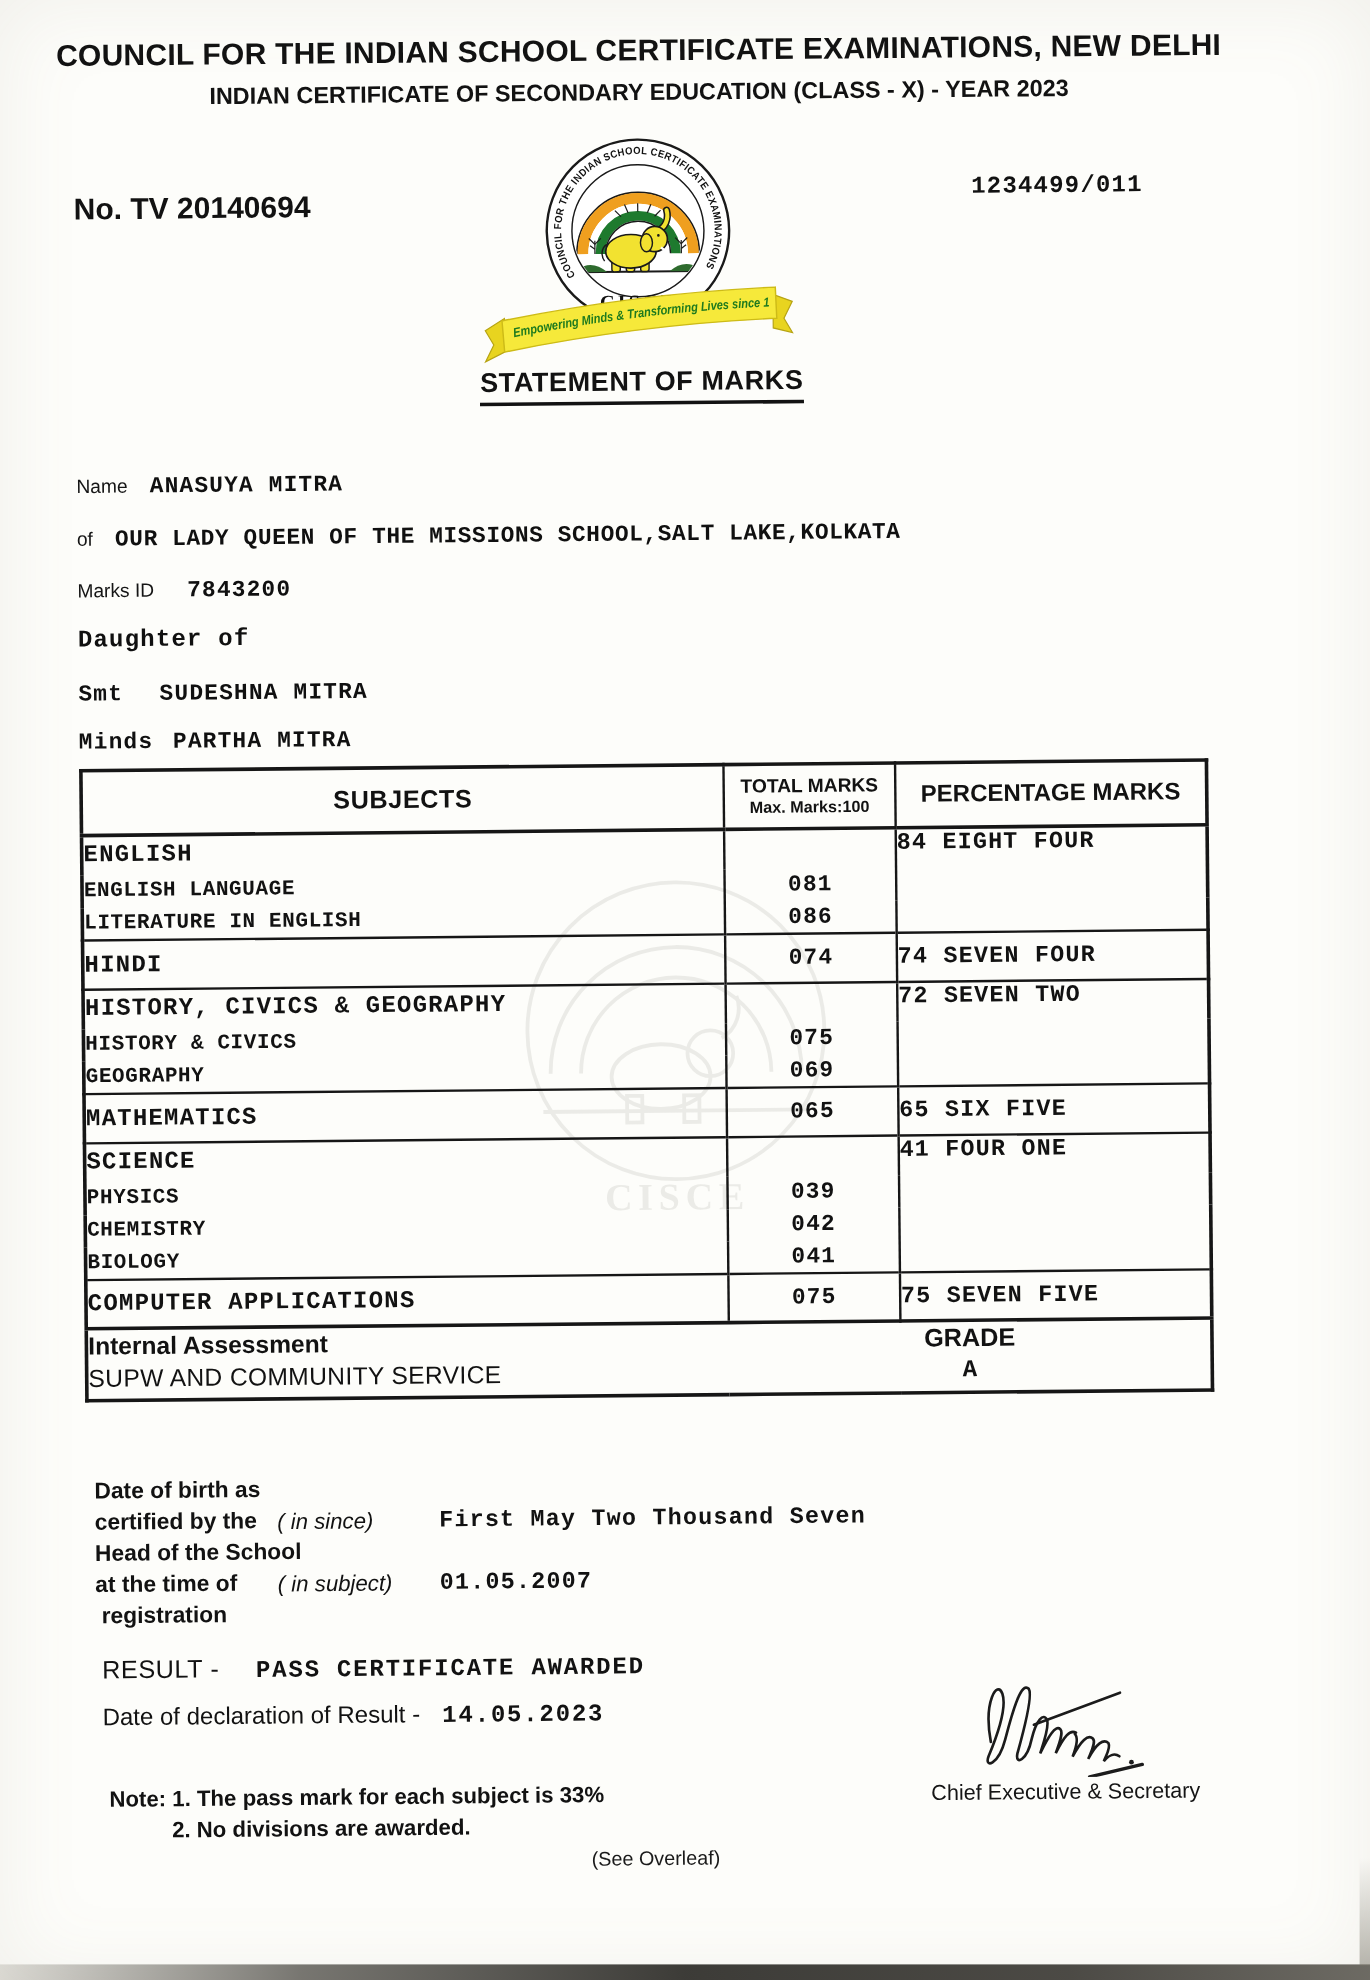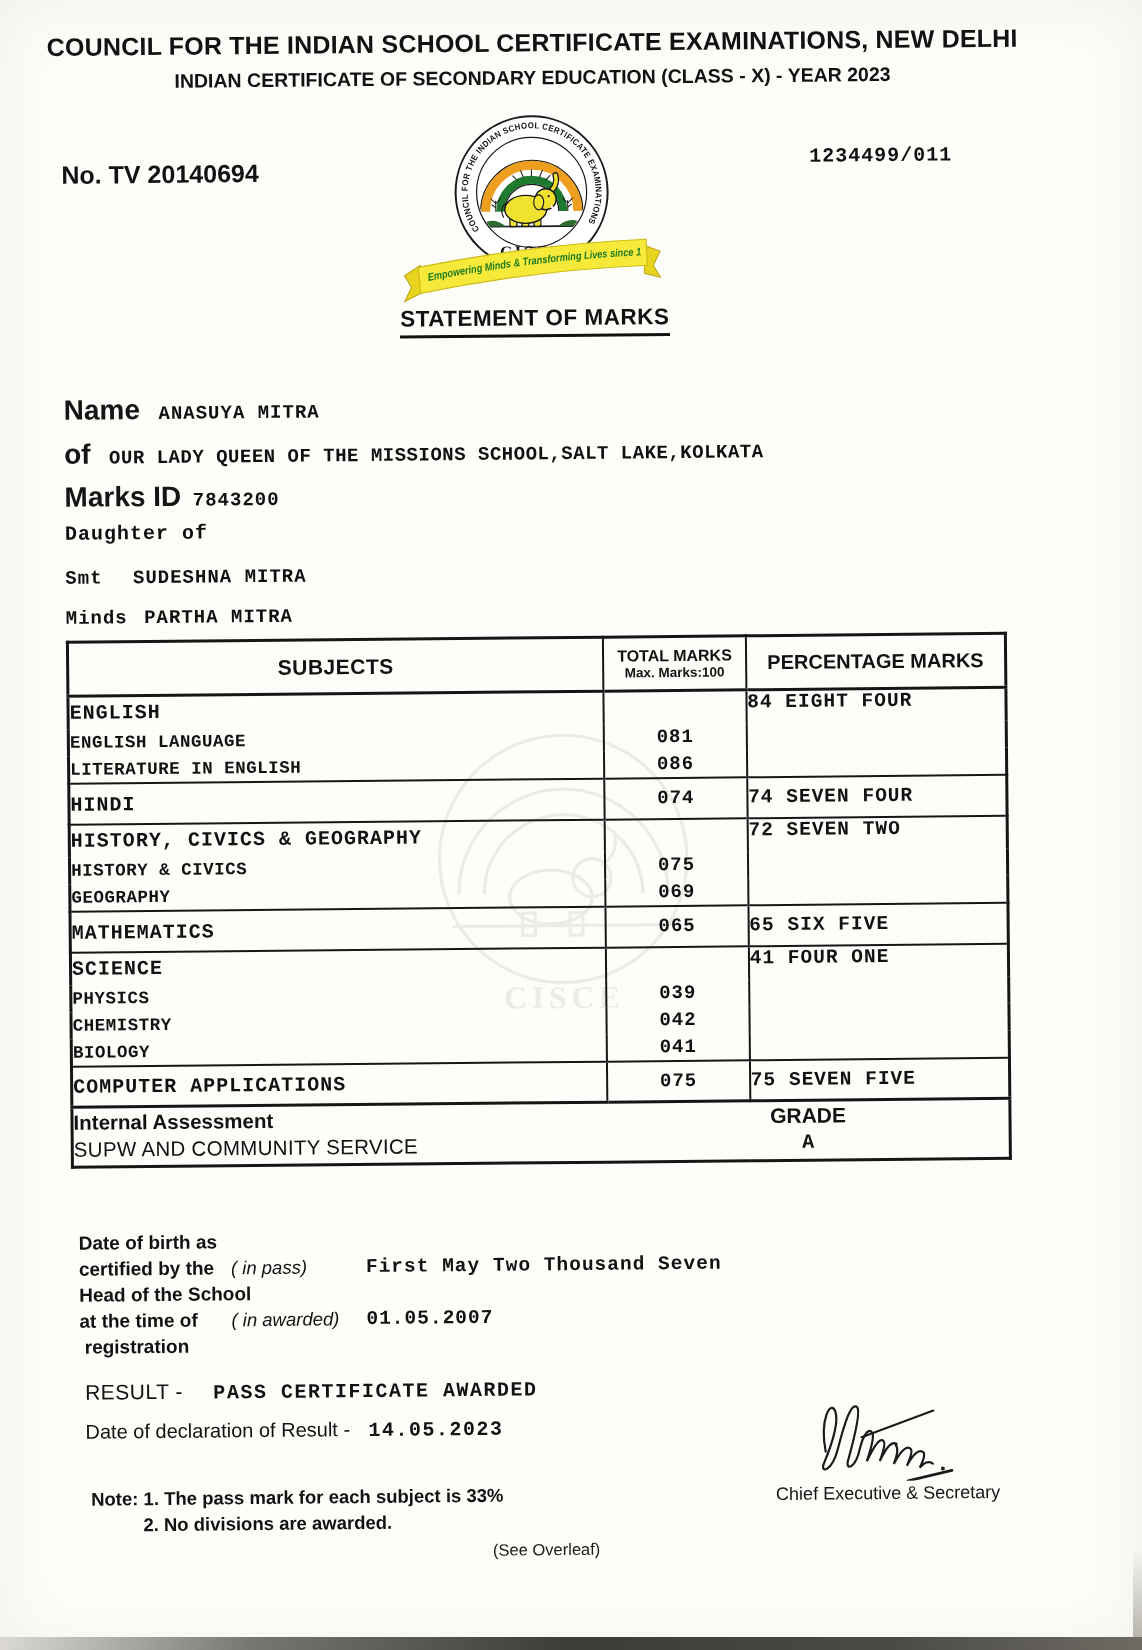--- a/index.html
+++ b/index.html
@@ -18,21 +18,21 @@
 
   .cert-no{position:absolute;left:68px;top:156px;font-size:25px;font-weight:bold;}
   .index-no{position:absolute;left:816px;top:147px;font-size:20px;letter-spacing:1px;}
 
   .title-wrap{position:absolute;left:0;top:305px;width:1080px;text-align:center;}
   .doc-title{font-size:22.5px;font-weight:bold;letter-spacing:0.5px;display:inline-block;
              border-bottom:3px solid #121212;padding-bottom:3px;}
 
   
   .cand-row{position:absolute;left:68px;white-space:nowrap;}
-  .lbl{font-size:28px;color:#151515;font-weight:bold;}
+  .lbl{font-size:16px;color:#151515;}
   .val{font-family:"Liberation Mono","DejaVu Sans Mono",monospace;font-weight:bold;font-size:19px;letter-spacing:1px;color:#101010;}
 
   
   .marks-wrap{position:absolute;left:68px;top:636px;width:941px;z-index:2;}
   table.marks{width:100%;border-collapse:collapse;table-layout:fixed;background:transparent;}
   table.marks col.c1{width:57.1%;} table.marks col.c2{width:15.2%;} table.marks col.c3{width:27.7%;}
   table.marks{border:3px solid #161616;}
   table.marks th,table.marks td{padding:0;margin:0;background:transparent;}
   tr.head-row th{border-bottom:3px solid #161616;height:51px;vertical-align:middle;}
   th.h-subj{font-size:21px;font-weight:bold;letter-spacing:0.5px;}
@@ -193,21 +193,21 @@
   <div class="cand-row" style="top:390px;">
     <span class="lbl">Name</span>
     <span class="val" style="margin-left:14px;">ANASUYA MITRA</span>
   </div>
   <div class="cand-row" style="top:434px;">
     <span class="lbl">of</span>
     <span class="val" style="margin-left:14px;letter-spacing:0.5px;">OUR LADY QUEEN OF THE MISSIONS SCHOOL,SALT LAKE,KOLKATA</span>
   </div>
   <div class="cand-row" style="top:477px;">
     <span class="lbl">Marks ID</span>
-    <span class="val" style="margin-left:7px;text-align:right;">7843200</span>
+    <span class="val" style="margin-left:23px;text-align:right;">7843200</span>
   </div>
   <div class="cand-row" style="top:518px;">
     <span class="val" style="font-size:20px;">Daughter of</span>
   </div>
   <div class="cand-row" style="top:563px;">
     <span class="val">Smt</span>
     <span class="val" style="margin-left:26px;">SUDESHNA MITRA</span>
   </div>
   <div class="cand-row" style="top:603px;">
     <span class="val">Minds</span>
@@ -320,29 +320,29 @@
       </tbody>
     </table>
   </div>
 
   <div class="dob ink">
     <div class="dob-row">
           <span class="dob-b">Date of birth as</span>
         </div>
     <div class="dob-row">
       <span class="dob-b">certified by the</span>
-      <span class="dob-i">( in pass)</span>
+      <span class="dob-i">( in since)</span>
       <span class="dob-v">First May Two Thousand Seven</span>
     </div>
     <div class="dob-row">
           <span class="dob-b">Head of the School</span>
         </div>
     <div class="dob-row">
       <span class="dob-b">at the time of</span>
-      <span class="dob-i">( in awarded)</span>
+      <span class="dob-i">( in subject)</span>
       <span class="dob-v">01.05.2007</span>
     </div>
     <div class="dob-row">
           <span class="dob-b" style="left:5px;">registration</span>
         </div>
   </div>
 
   <div class="result-line ink">
     <span class="result-lbl">RESULT -</span>
     <span class="result-val">PASS CERTIFICATE AWARDED</span>

